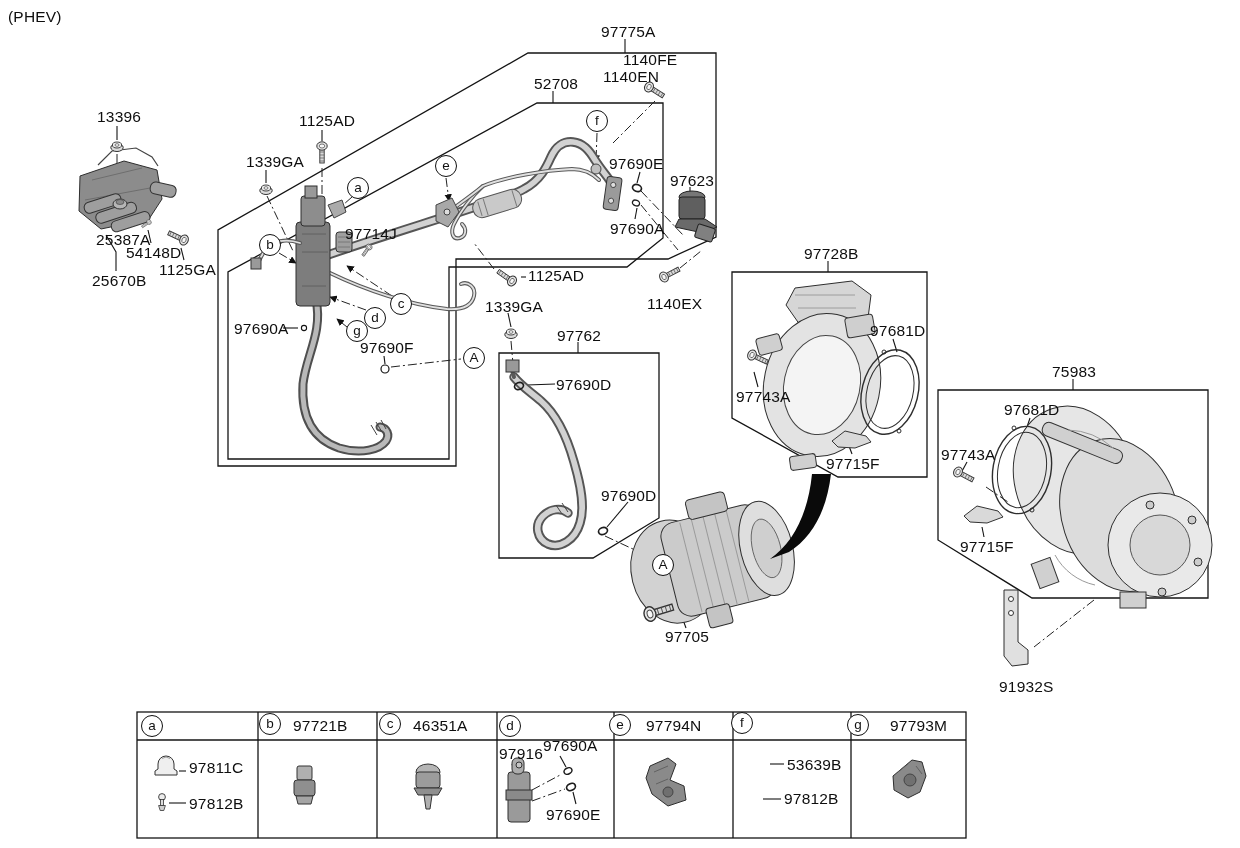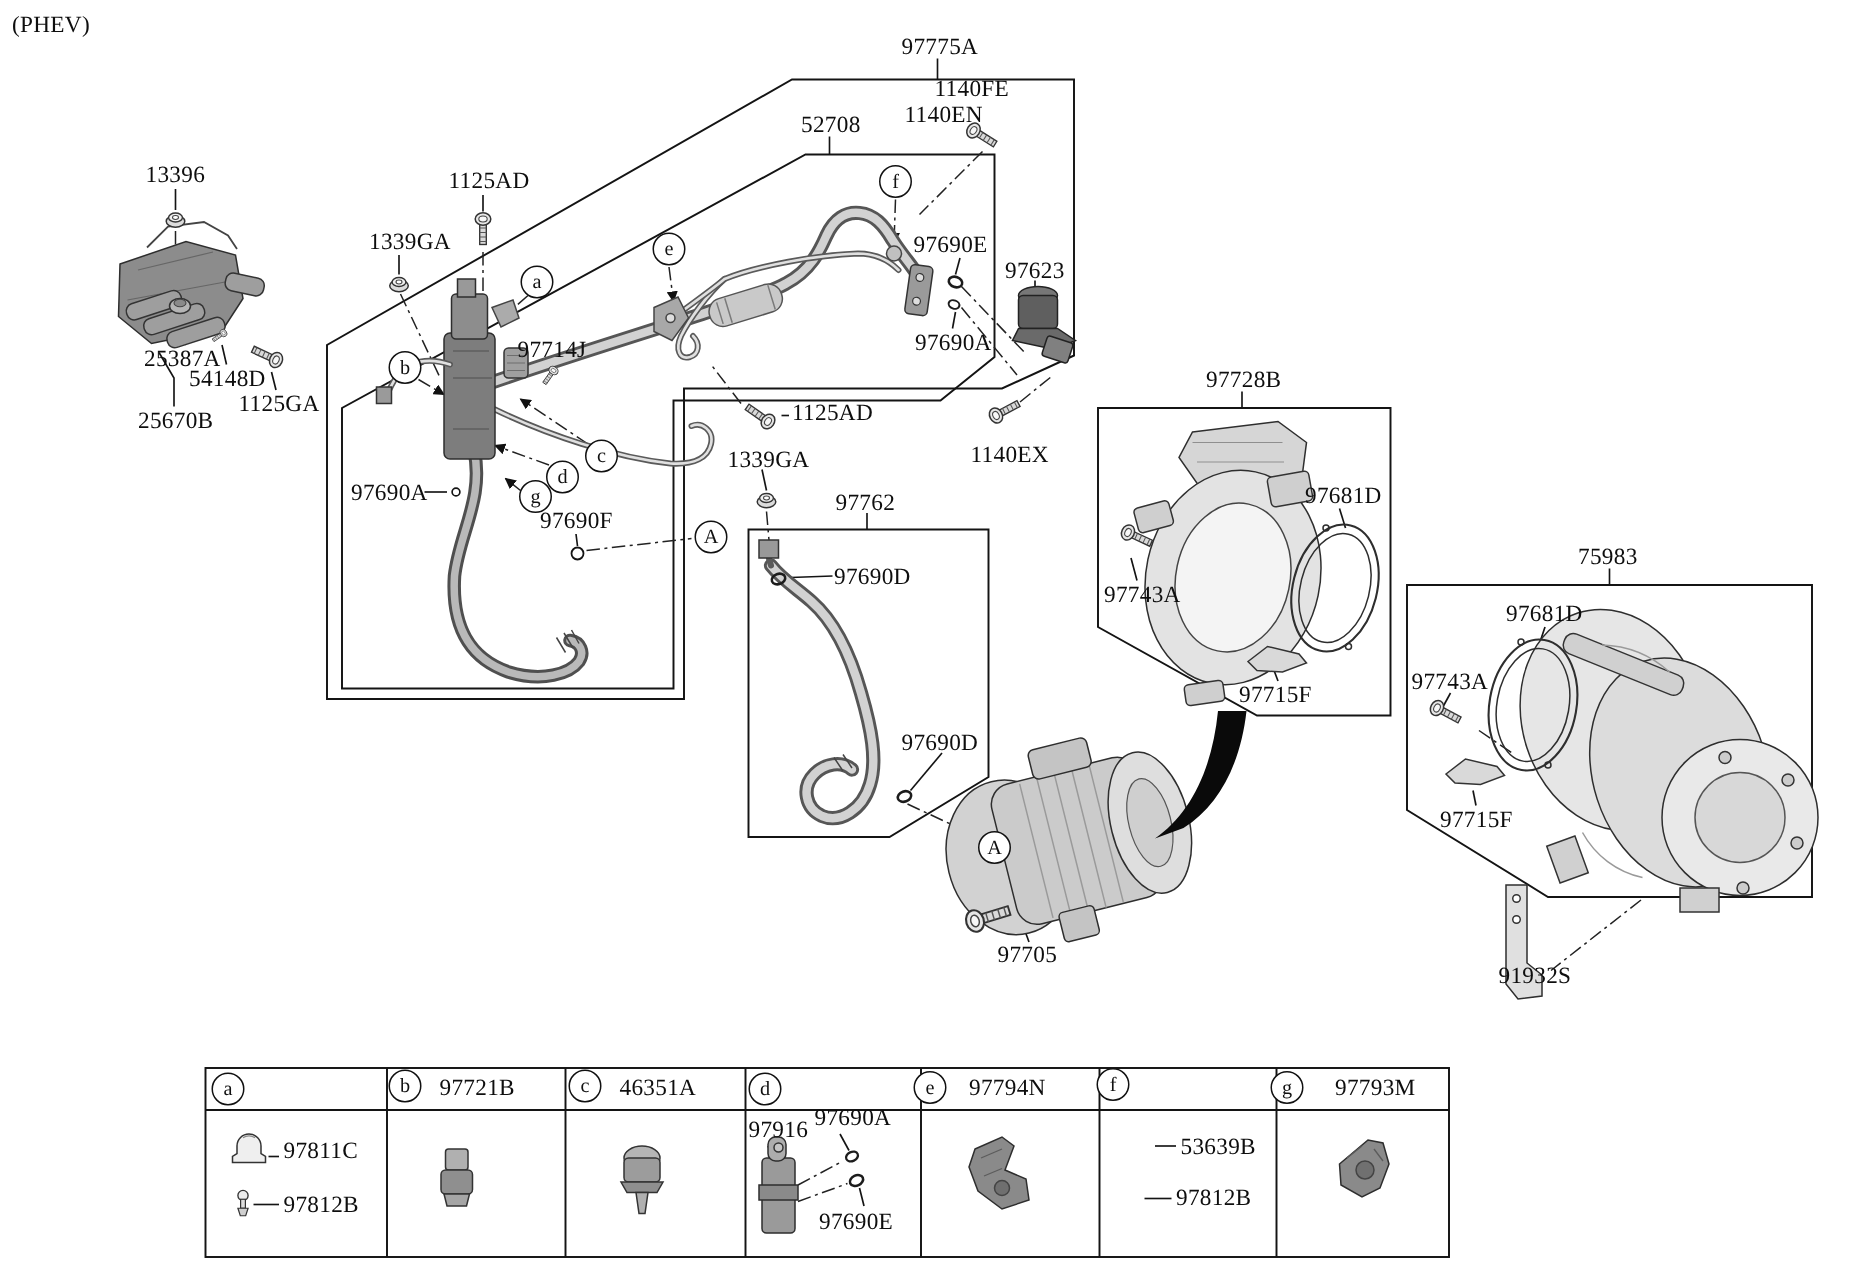--- a/index.html
+++ b/index.html
@@ -1,17 +1,17 @@
 <!DOCTYPE html>
 <html><head>
 <meta charset="utf-8">
 <style>
   html,body{margin:0;padding:0;background:#fff}
   .stage{position:relative;width:1240px;height:848px;background:#fff;
-         font-family:Liberation Serif, serif;overflow:hidden}
+         font-family:Liberation Sans, sans-serif;overflow:hidden}
   svg.art{position:absolute;left:0;top:0}
   .lbl{position:absolute;font-size:15.5px;color:#0e0e0e;white-space:nowrap;letter-spacing:.2px}
   .callout{position:absolute;width:22px;height:22px;border:1.4px solid #111;border-radius:50%;
            background:#fff;font-size:13.5px;line-height:20px;text-align:center;color:#111;
            box-sizing:border-box;z-index:3}
   
   .po{fill:none;stroke:#565656;stroke-width:9.5;stroke-linecap:round;stroke-linejoin:round}
   .pi{fill:none;stroke:#d2d2d2;stroke-width:5.6;stroke-linecap:round;stroke-linejoin:round}
   .ho{fill:none;stroke:#4f4f4f;stroke-width:9;stroke-linecap:round;stroke-linejoin:round}
   .hi{fill:none;stroke:#b9b9b9;stroke-width:5;stroke-linecap:round;stroke-linejoin:round}
@@ -371,21 +371,21 @@
 <span class="lbl" style="left:601px;top:487px">97690D</span>
 <span class="lbl" style="left:804px;top:245px">97728B</span>
 <span class="lbl" style="left:870px;top:322px">97681D</span>
 <span class="lbl" style="left:736px;top:388px">97743A</span>
 <span class="lbl" style="left:826px;top:455px">97715F</span>
 <span class="lbl" style="left:1052px;top:363px">75983</span>
 <span class="lbl" style="left:1004px;top:401px">97681D</span>
 <span class="lbl" style="left:941px;top:446px">97743A</span>
 <span class="lbl" style="left:960px;top:538px">97715F</span>
 <span class="lbl" style="left:665px;top:628px">97705</span>
-<span class="lbl" style="left:999px;top:642px">91932S</span>
+<span class="lbl" style="left:999px;top:678px">91932S</span>
 
 <span class="callout" style="left:347px;top:177px">a</span>
 <span class="callout" style="left:259px;top:234px">b</span>
 <span class="callout" style="left:390px;top:293px">c</span>
 <span class="callout" style="left:364px;top:307px">d</span>
 <span class="callout" style="left:346px;top:320px">g</span>
 <span class="callout" style="left:435px;top:155px">e</span>
 <span class="callout" style="left:586px;top:110px">f</span>
 <span class="callout" style="left:463px;top:347px">A</span>
 <span class="callout" style="left:652px;top:554px">A</span>

